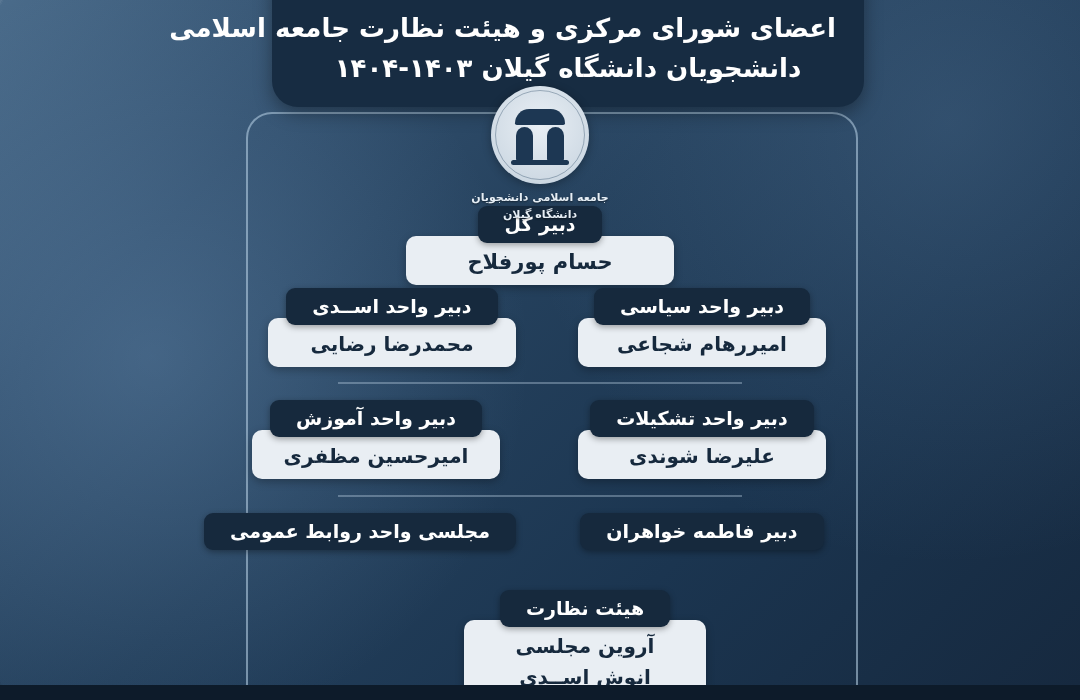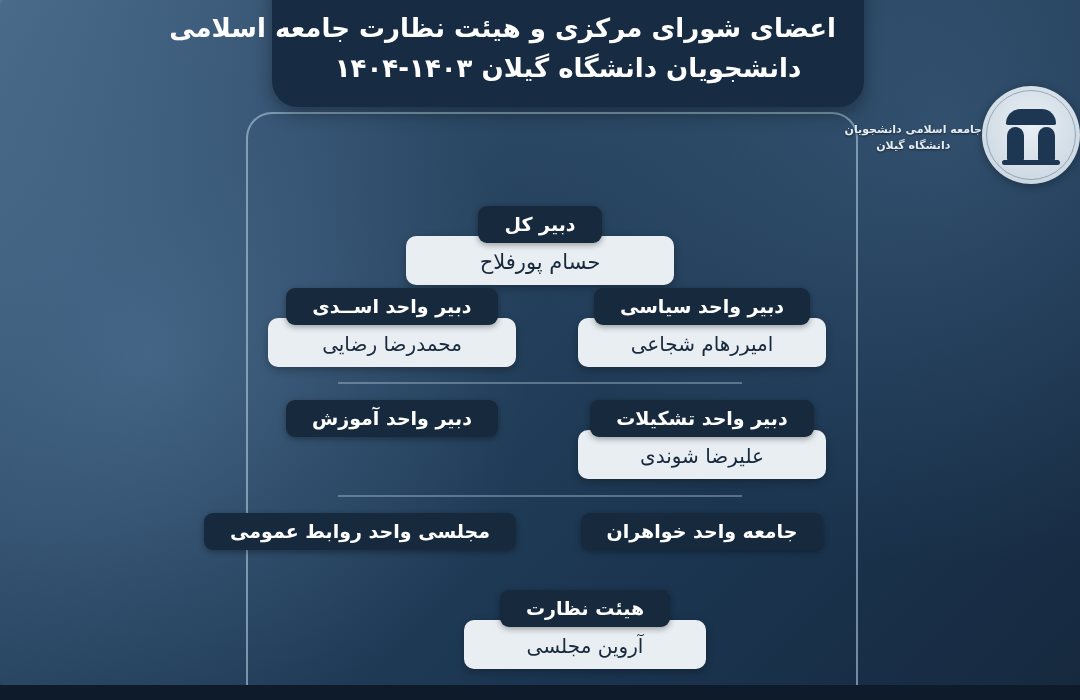--- a/index.html
+++ b/index.html
@@ -73,21 +73,21 @@
     z-index: 1;
   }
 
   
   .logo-wrap {
     position: absolute;
     left: 0;
     right: 0;
     top: 86px;
     display: flex;
-    flex-direction: row;
+    flex-direction: column;
     align-items: center;
     z-index: 6;
   }
   .logo-badge {
     position: relative;
     width: 98px;
     height: 98px;
     border-radius: 50%;
     background: radial-gradient(circle at 50% 40%, #e9eff5 0%, #cfdae4 70%, #b9c8d6 100%);
     display: flex;
@@ -164,38 +164,38 @@
     position: relative;
     z-index: 2;
     box-shadow: 0 2px 6px rgba(0,0,0,0.35);
     white-space: nowrap;
   }
   .card .namebox {
     margin-top: -7px;
     background: #e9eef3;
     color: #16293d;
     font-size: 20px;
-    font-weight: normal;
+    font-weight: bold;
     border-radius: 10px;
     padding: 14px 18px 11px;
     box-shadow: 0 3px 8px rgba(0,0,0,0.28);
     position: relative;
     z-index: 1;
     white-space: nowrap;
   }
   .card .namebox .n2 { margin-top: 7px; }
 
   
   #card-secretary-general { left: 406px; top: 206px; width: 268px; }
   #card-secretary-general .namebox { font-size: 21px; }
 
   #card-political      { left: 578px; top: 288px; width: 248px; }
   #card-organization   { left: 268px; top: 288px; width: 248px; }
   #card-cultural       { left: 578px; top: 400px; width: 248px; }
-  #card-education      { left: 268px; top: 400px; width: 248px; }
+  #card-education      { left: 252px; top: 400px; width: 248px; }
   #card-sisters        { left: 578px; top: 513px; width: 248px; }
   #card-public-rel     { left: 268px; top: 513px; width: 248px; }
   #card-supervisory    { left: 428px; top: 590px; width: 242px; padding-left: 36px; }
 </style>
 </head>
 <body>
 
 <div id="poster">
 
   <div class="frame"></div>
@@ -248,30 +248,34 @@
 
   <div class="card" id="card-cultural">
     <div class="role">دبیر واحد تشکیلات</div>
     <div class="namebox">
       <div>علیرضا شوندی</div>
     </div>
   </div>
 
   <div class="card" id="card-education">
     <div class="role">دبیر واحد آموزش</div>
+    <div class="namebox">
+      <div>امیرحسین مظفری</div>
+    </div>
   </div>
 
   <div class="card" id="card-sisters">
-    <div class="role">جامعه واحد خواهران</div>
+    <div class="role">دبیر فاطمه خواهران</div>
   </div>
 
   <div class="card" id="card-public-rel">
     <div class="role">مجلسی واحد روابط عمومی</div>
   </div>
 
   <div class="card" id="card-supervisory">
     <div class="role">هیئت نظارت</div>
     <div class="namebox">
       <div>آروین مجلسی</div>
+      <div class="n2">انوش اســدی</div>
     </div>
   </div>
 
 </div>
 
 </body></html>

